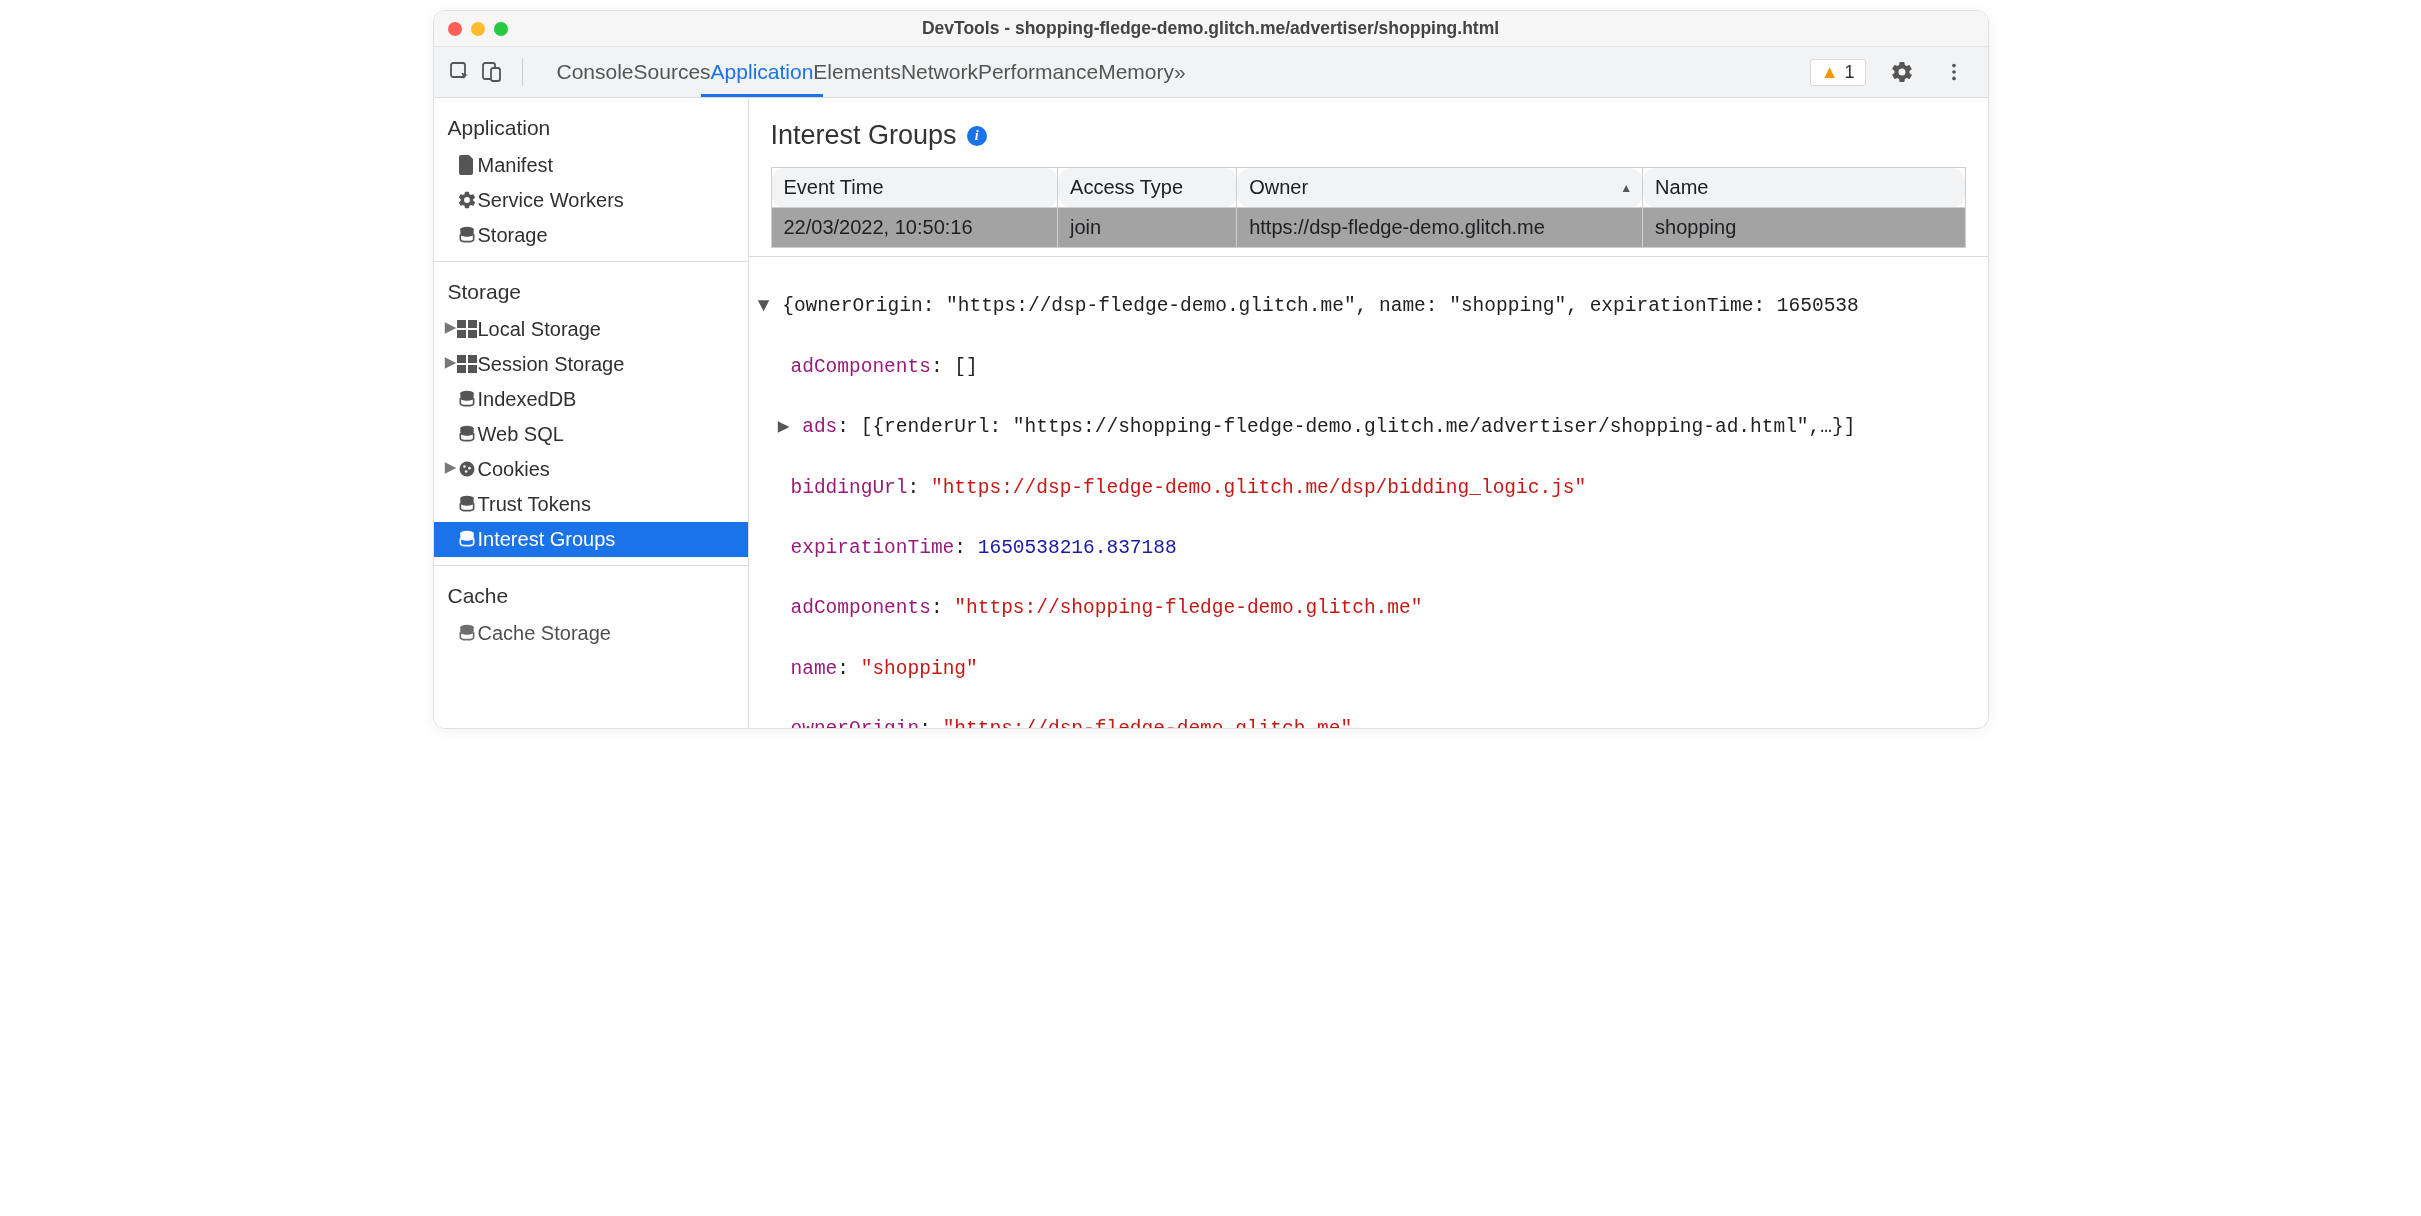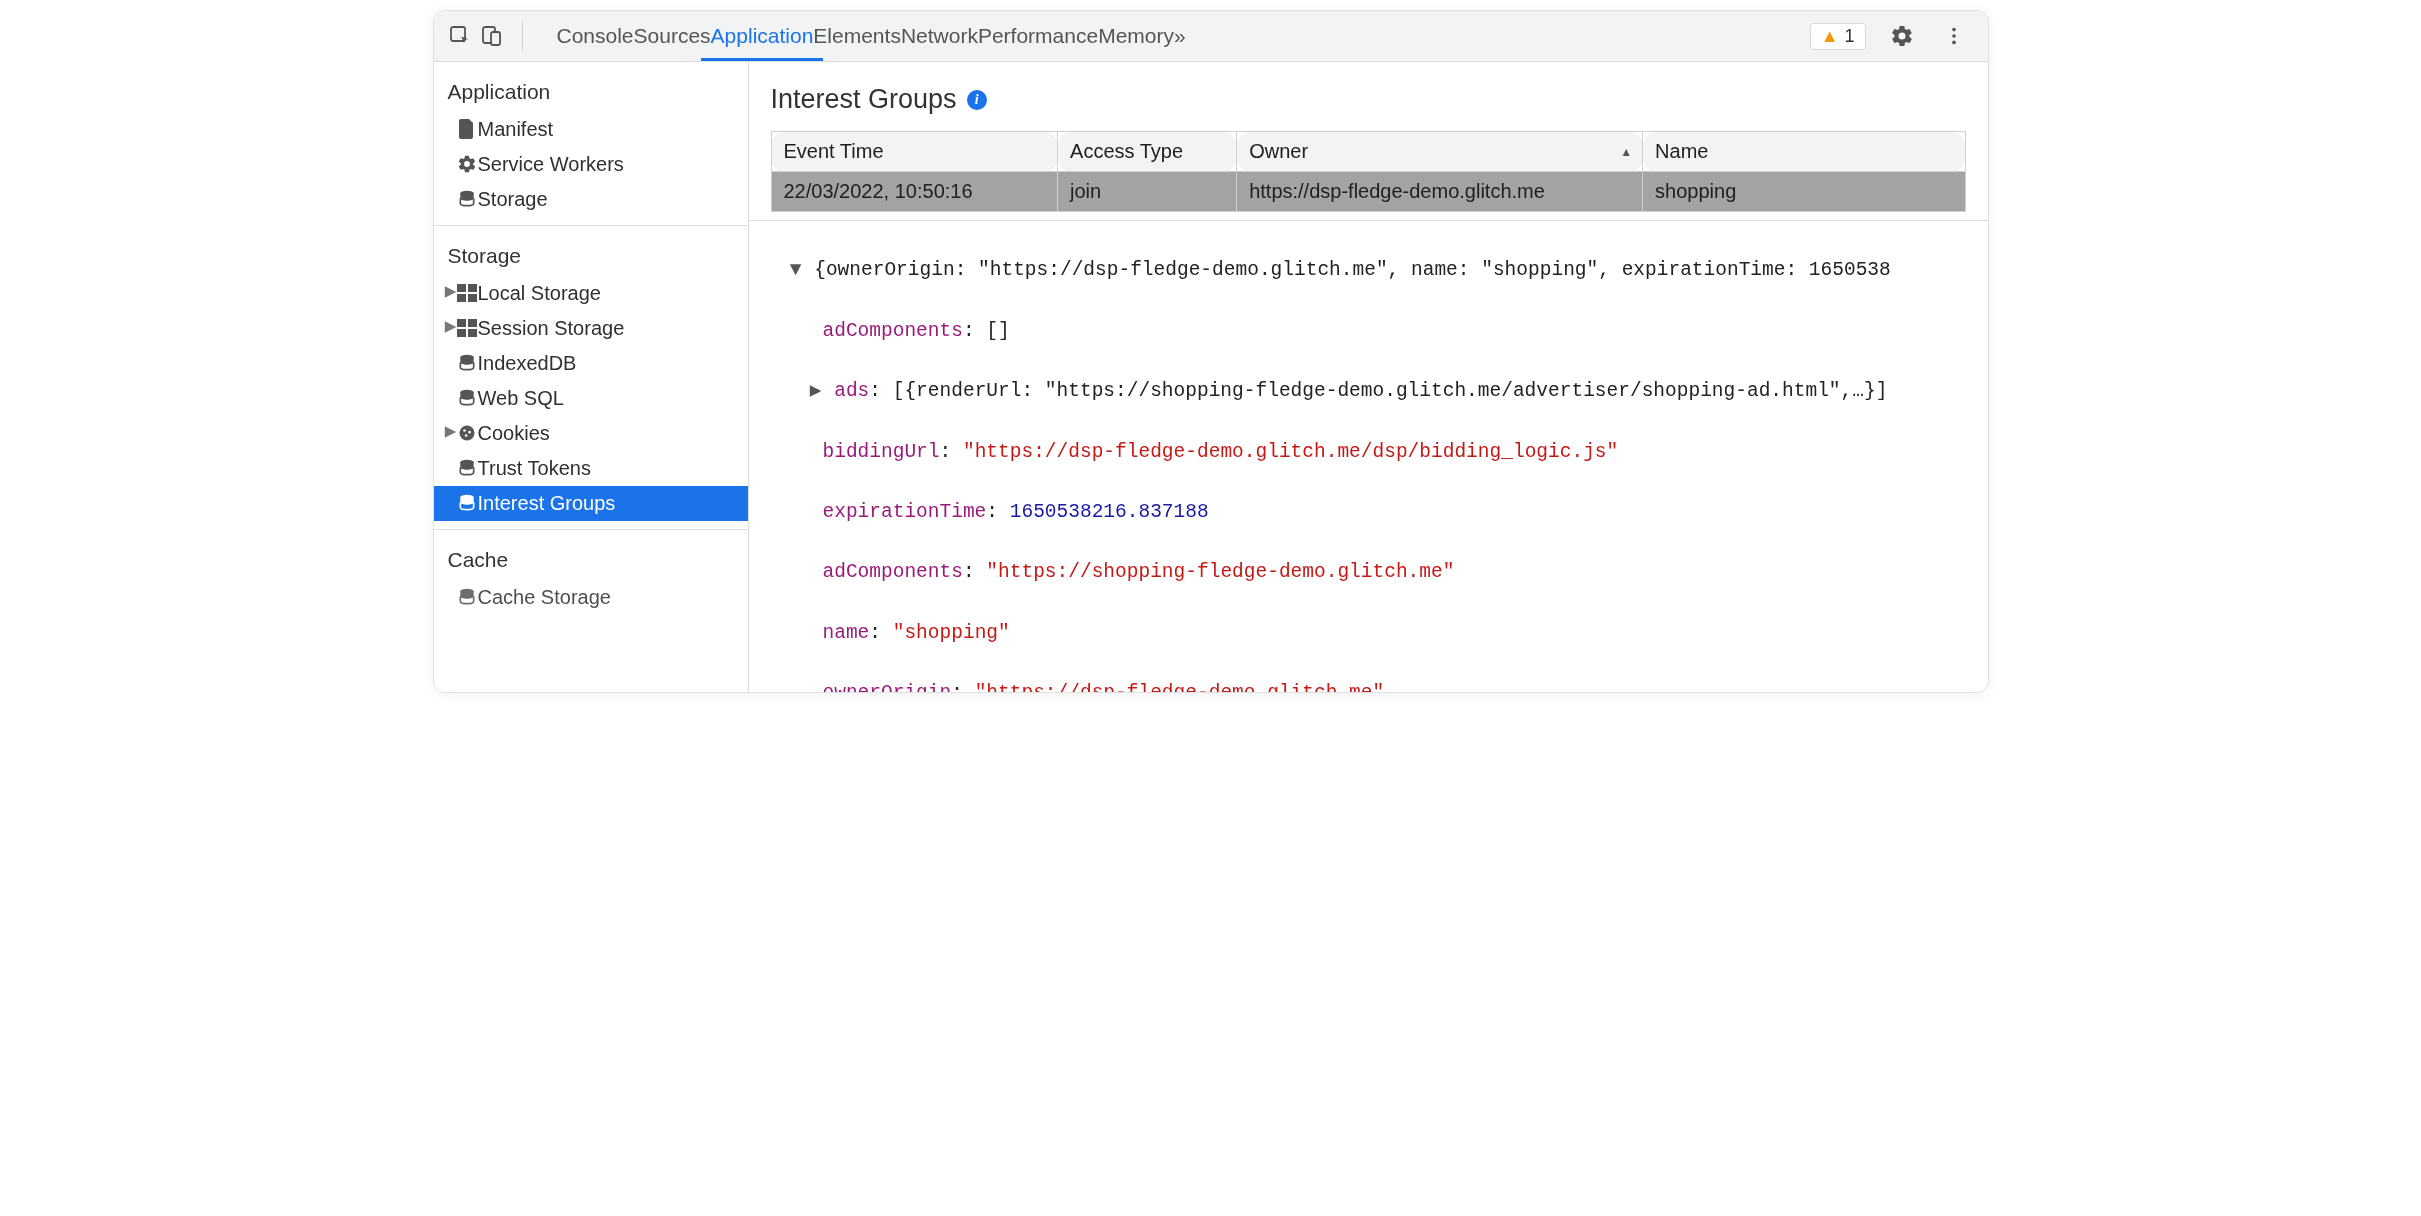--- a/index.html
+++ b/index.html
@@ -105,27 +105,36 @@
     white-space: pre;
     color:#222;
   }
   .tri { display:inline-block; width:14px; text-align:center; color:#555; }
   .k { color:#9a1b7a; } 
   .s { color:#c41a16; } 
   .n { color:#1a1aa6; } 
   .p { color:#222; }    
   .ind1 { padding-left: 34px; display:block; }
   .ind1b { padding-left: 20px; display:block; }
-  .row { display:block; white-space: pre; overflow:hidden; text-overflow: clip; margin-left: 32px; }
+  .row { display:block; white-space: pre; overflow:hidden; text-overflow: clip; }
 </style>
 </head>
 <body>
 
 <div class="window">
 
+  <div class="titlebar">
+    <div class="traffic">
+      <div class="dot red"></div>
+      <div class="dot yellow"></div>
+      <div class="dot green"></div>
+    </div>
+    <div class="title-text">DevTools - shopping-fledge-demo.glitch.me/advertiser/shopping.html</div>
+    <div style="width:60px"></div>
+  </div>
 
   <div class="toolbar">
     <div class="tb-icon">
       <svg width="24" height="24" viewBox="0 0 24 24" fill="none" stroke="#555" stroke-width="1.8">
         <rect x="3" y="3" width="14" height="14" rx="2"></rect>
         <path d="M12 12 l8 3 -3 1 -1 3 -3 -7z" fill="#555" stroke="none"></path>
       </svg>
     </div>
     <div class="tb-icon">
       <svg width="24" height="24" viewBox="0 0 24 24" fill="none" stroke="#555" stroke-width="1.8">

